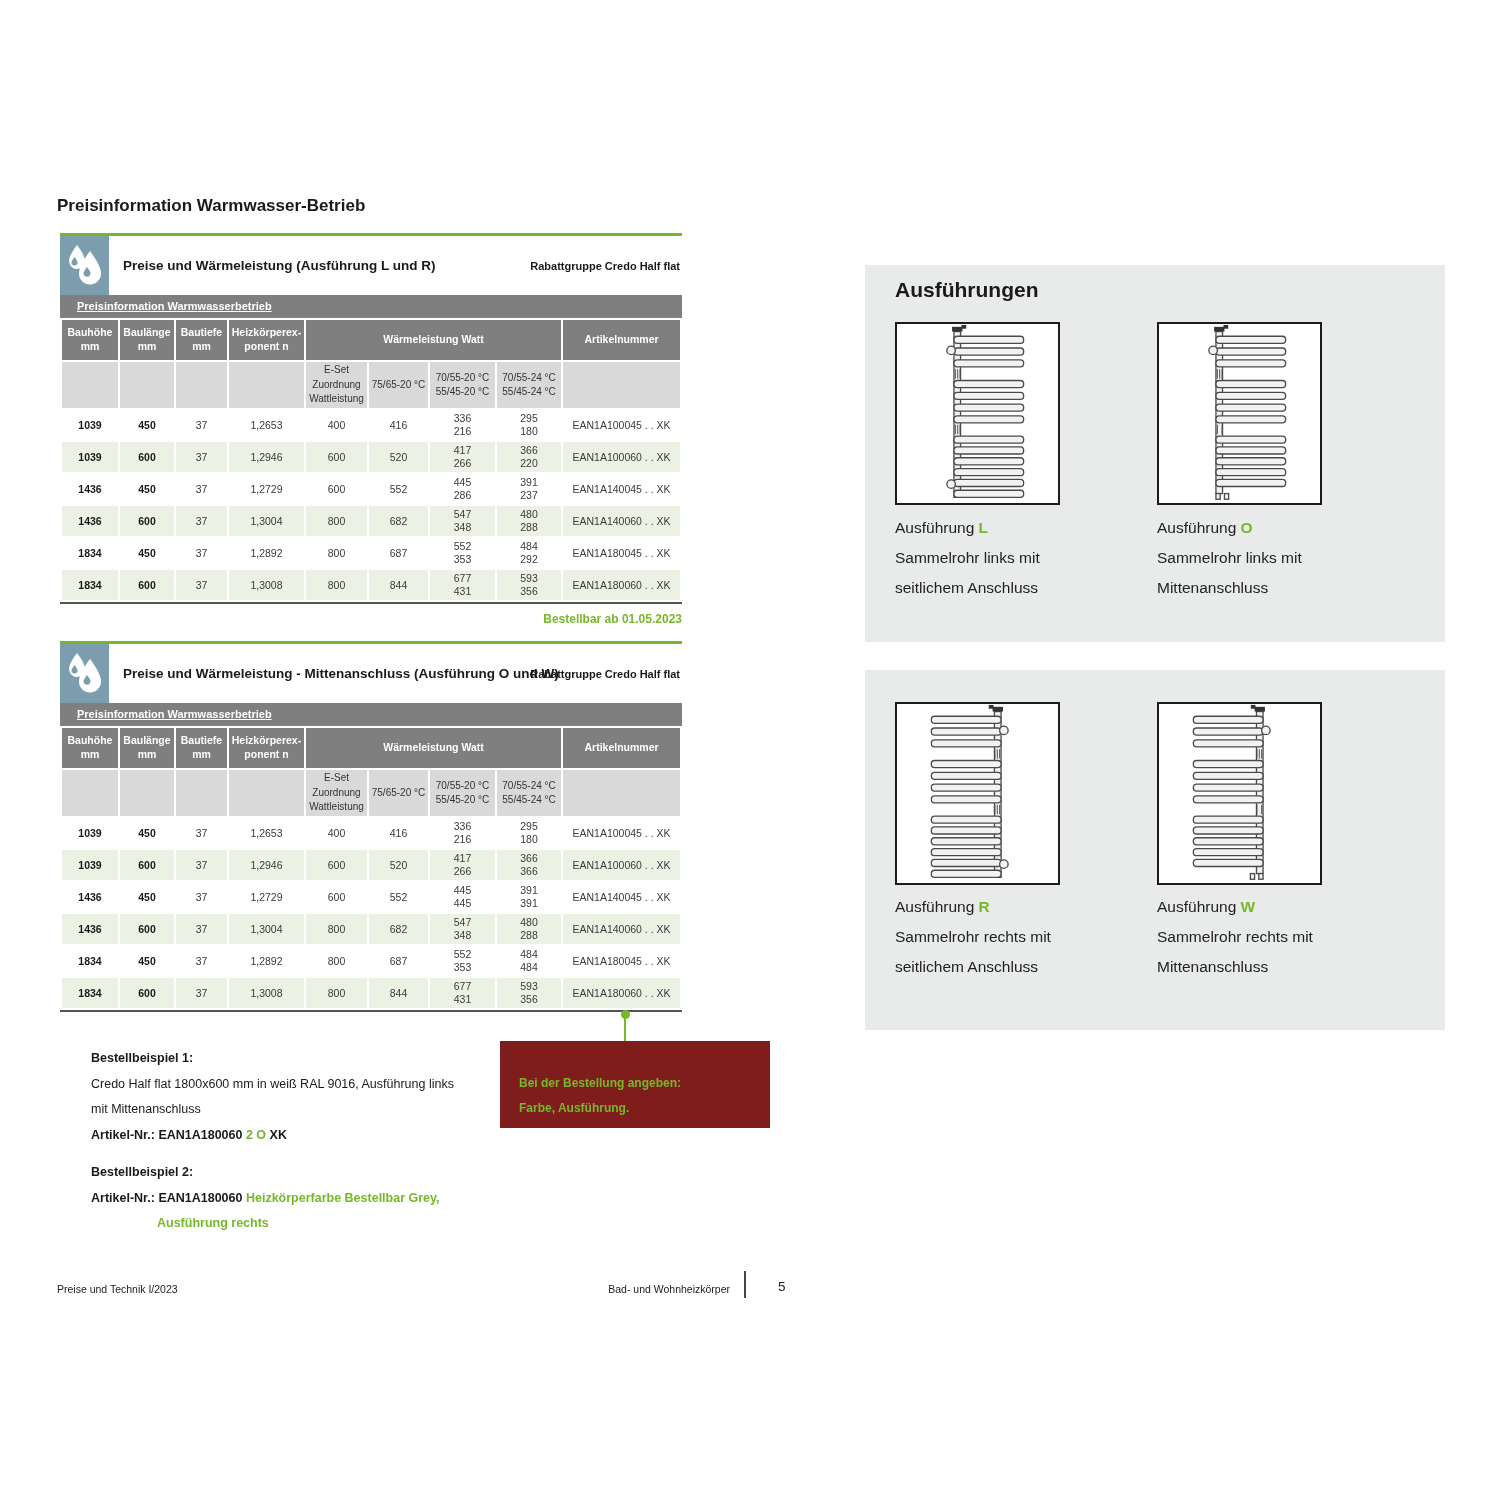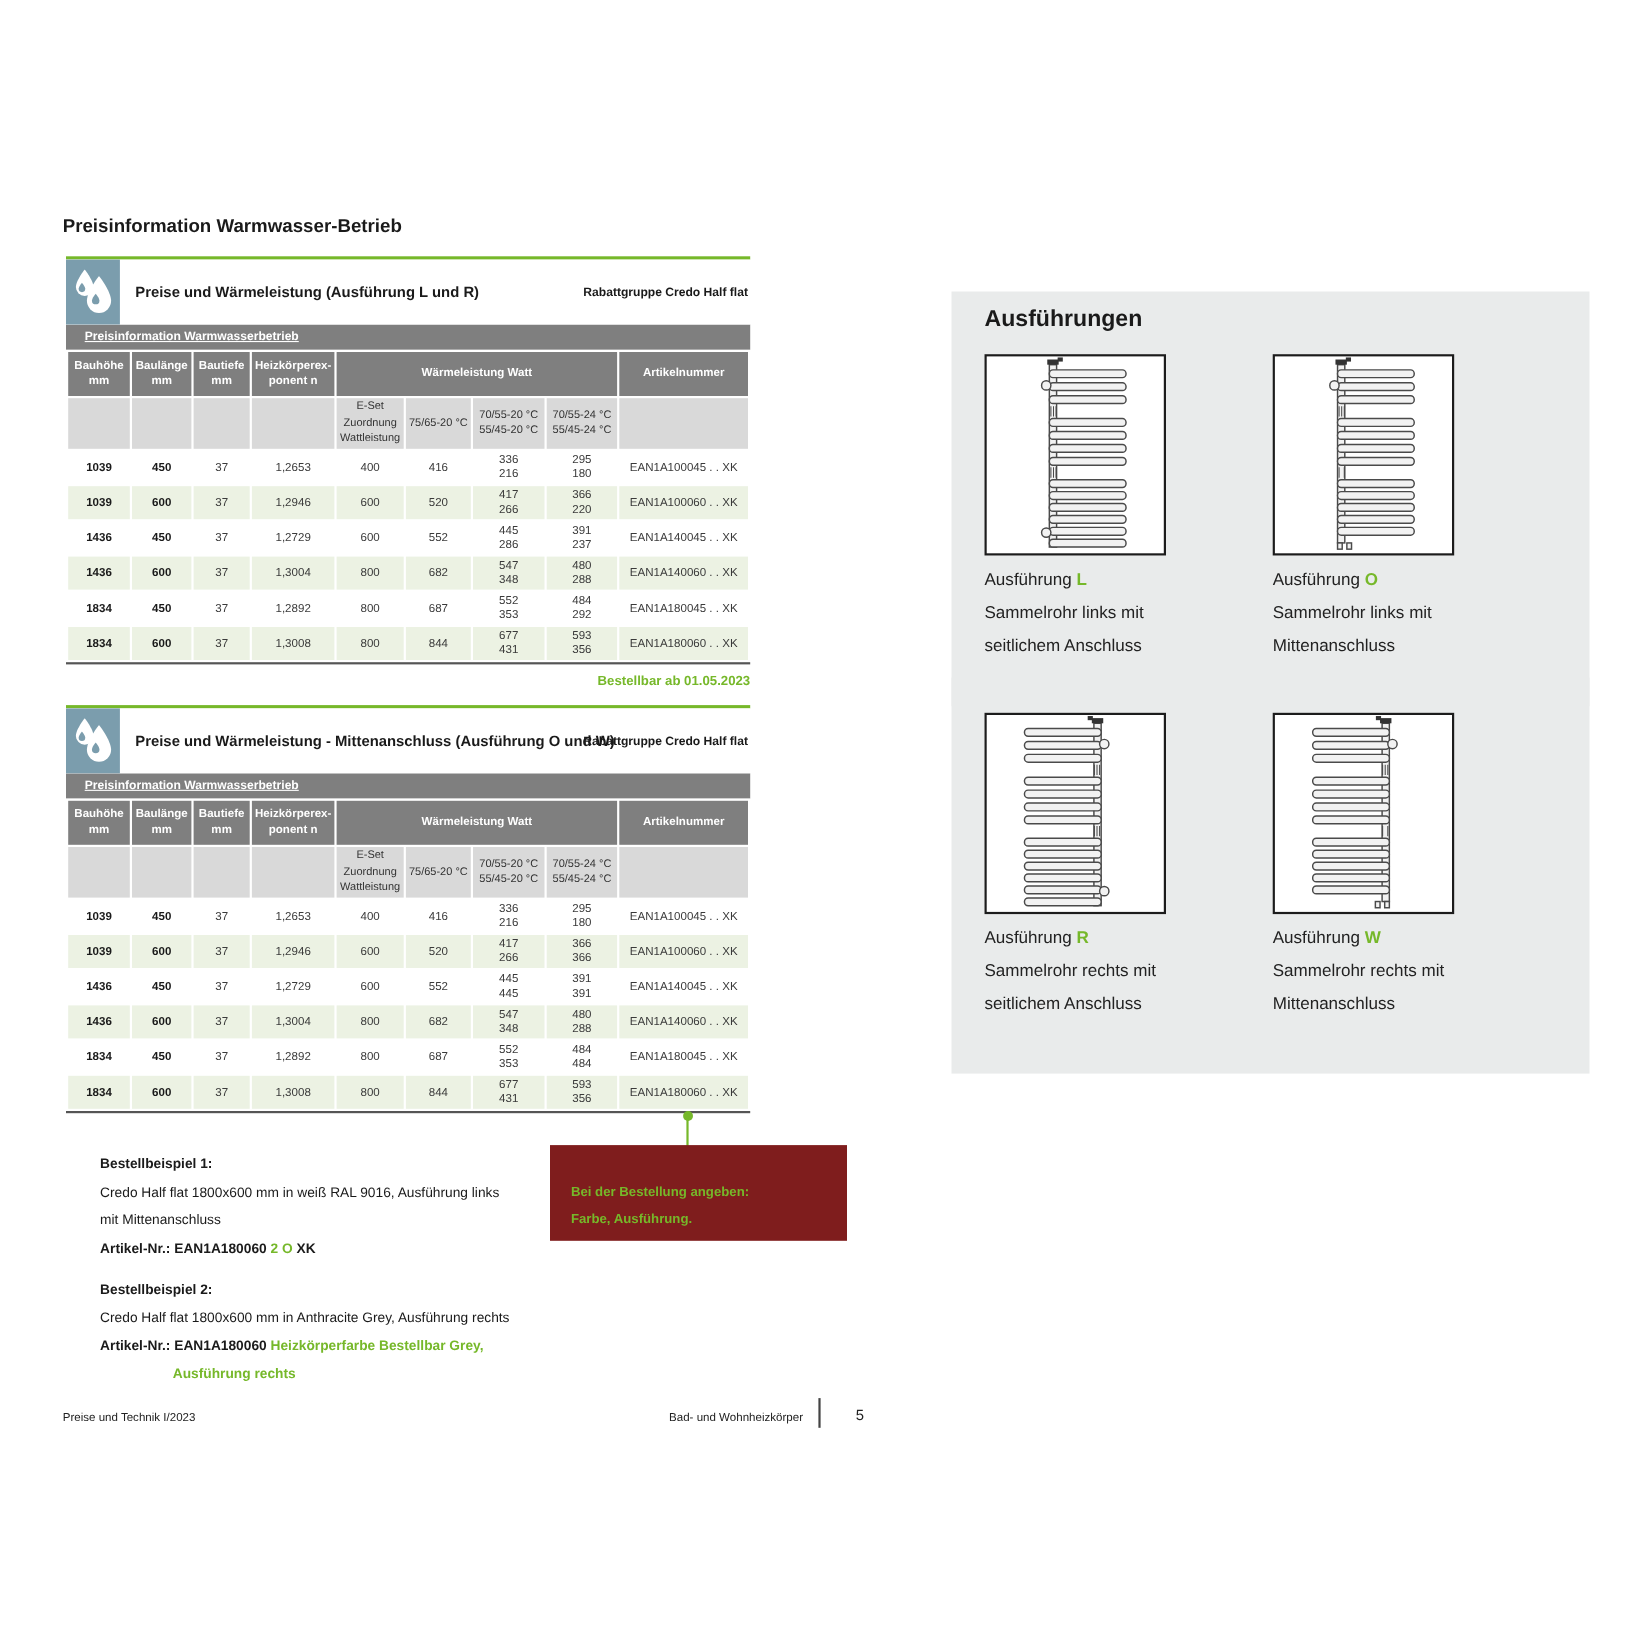--- a/index.html
+++ b/index.html
@@ -42,21 +42,21 @@
   .example{position:absolute;left:57px;width:470px;font-size:12.5px;margin-left:34px;}
   .ex1{top:1046px;} .ex2{top:1160px;}
   .example div{line-height:25.5px;}
   .example .hd{font-weight:bold;}
   .bold{font-weight:bold;}
   .green{color:var(--green);}
   .indent{padding-left:66px;}
 
   
   .panel{position:absolute;left:865px;width:580px;background:var(--panel);}
-  .p-up{top:265px;height:377px;} .p-low{top:616px;height:360px;}
+  .p-up{top:265px;height:377px;} .p-low{top:670px;height:360px;}
   .panel-title{position:absolute;left:30px;top:13px;font-size:21px;font-weight:bold;}
   .diagram-box{position:absolute;width:165px;height:183px;background:#fff;border:2px solid #1c1c1c;}
   .db-l{left:30px;top:57px;} .db-r{left:292px;top:57px;}
   .p-low .db-l,.p-low .db-r{top:32px;}
   .diagram-box svg{display:block;width:100%;height:100%;}
   svg.flip{transform:scaleX(-1);}
   .caption{position:absolute;width:250px;font-size:15.5px;color:#222;}
   .caption div{line-height:30px;}
   .cap-l{left:30px;} .cap-r{left:292px;}
   .p-up .caption{top:248px;} .p-low .caption{top:222px;}
@@ -416,21 +416,20 @@
 
   <div class="example ex1">
     <div class="hd">Bestellbeispiel 1:</div>
     <div>Credo Half flat 1800x600 mm in weiß RAL 9016, Ausführung links</div>
     <div>mit Mittenanschluss</div>
     <div><span class="bold">Artikel-Nr.: EAN1A180060 </span><span class="bold green">2 O </span><span class="bold">XK</span></div>
   </div>
 
   <div class="example ex2">
     <div class="hd">Bestellbeispiel 2:</div>
-    <div>Credo Half flat 1800x600 mm in Anthracite Grey, Ausführung rechts</div>
     <div><span class="bold">Artikel-Nr.: EAN1A180060 </span><span class="bold green">Heizkörperfarbe Bestellbar Grey,</span></div>
     <div class="indent"><span class="bold green">Ausführung rechts</span></div>
   </div>
 
   <div class="panel p-up">
     <div class="panel-title">Ausführungen</div>
 
     <div class="diagram-box db-l">
       <svg viewBox="0 0 170 190">
           <use href="#rad-side"></use>

